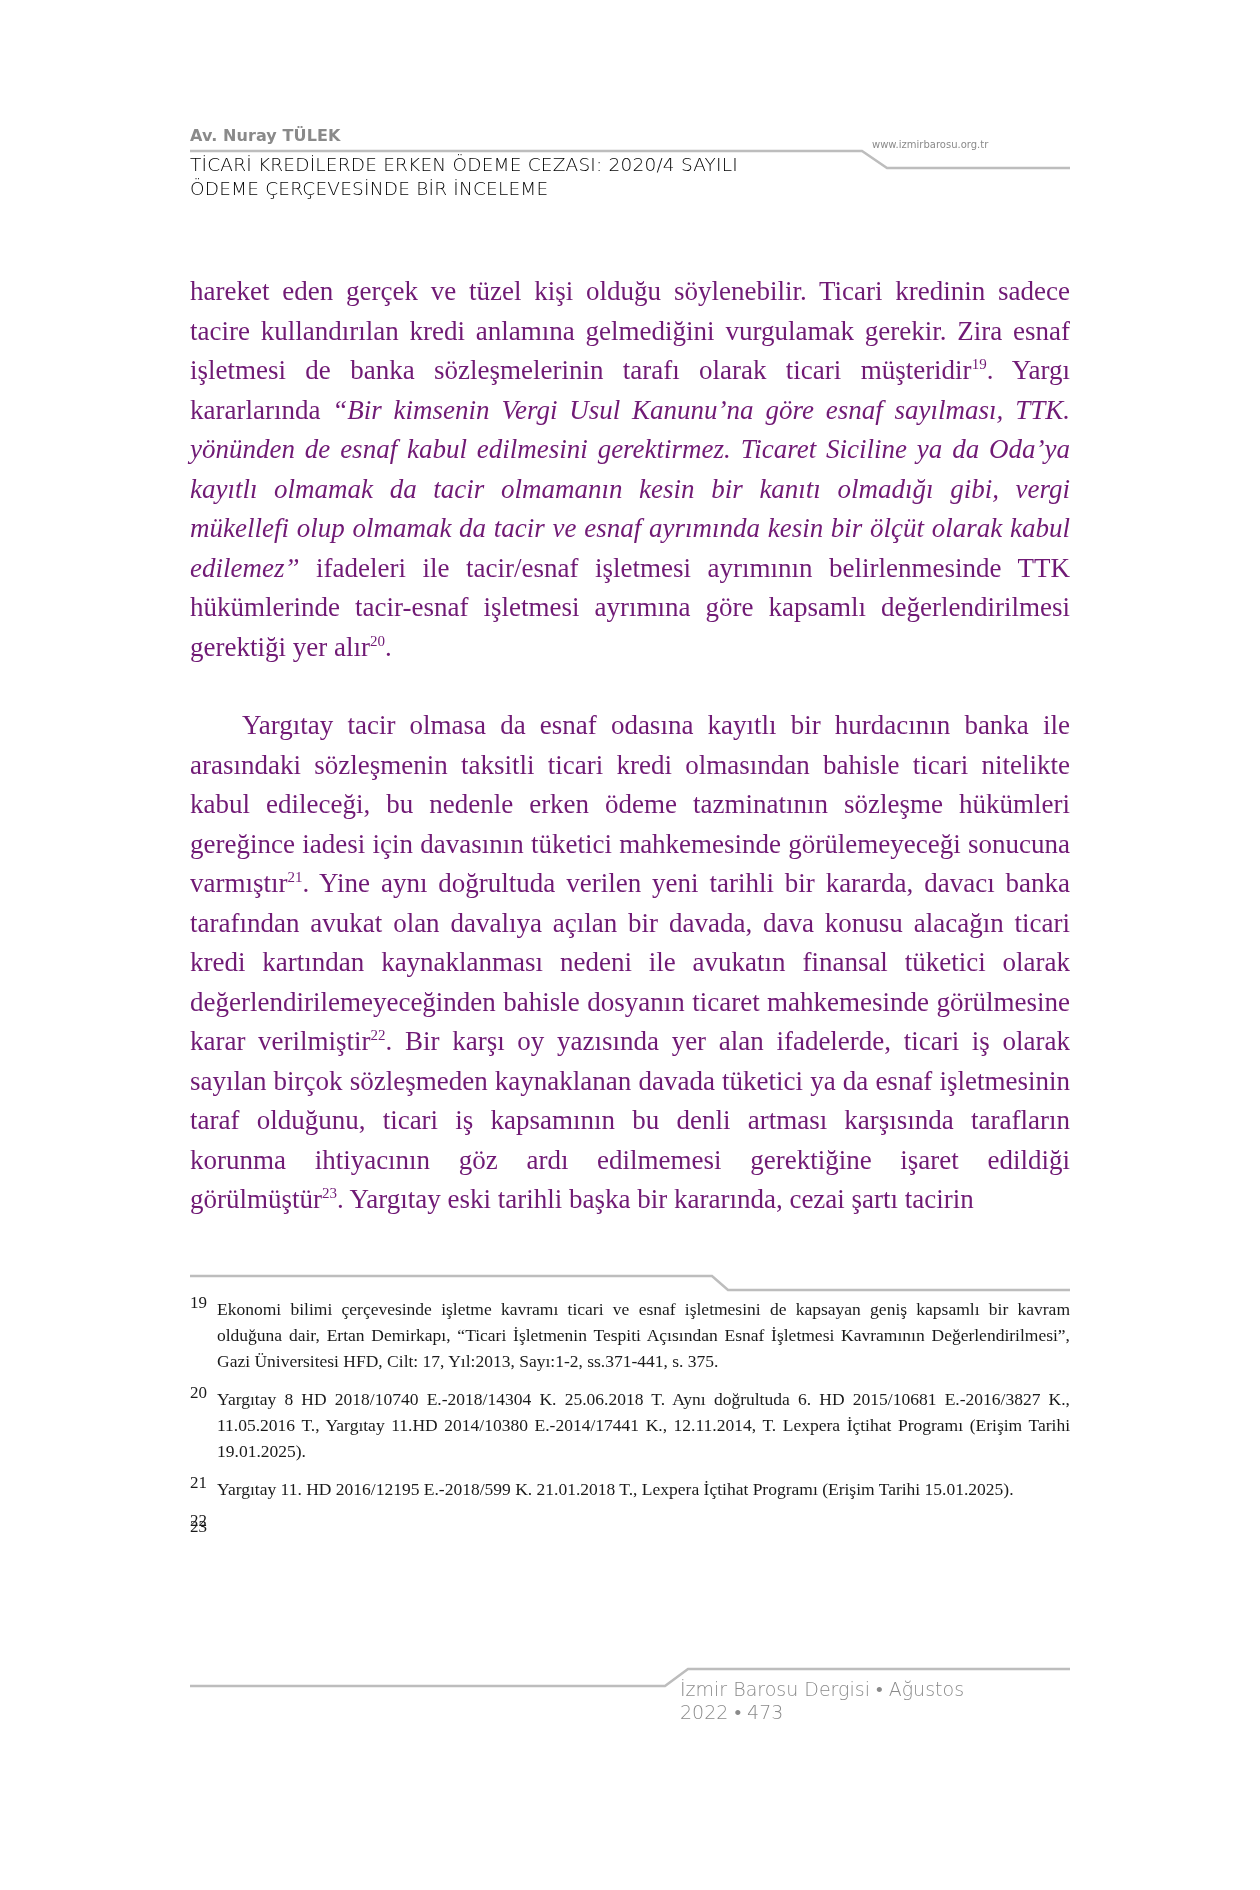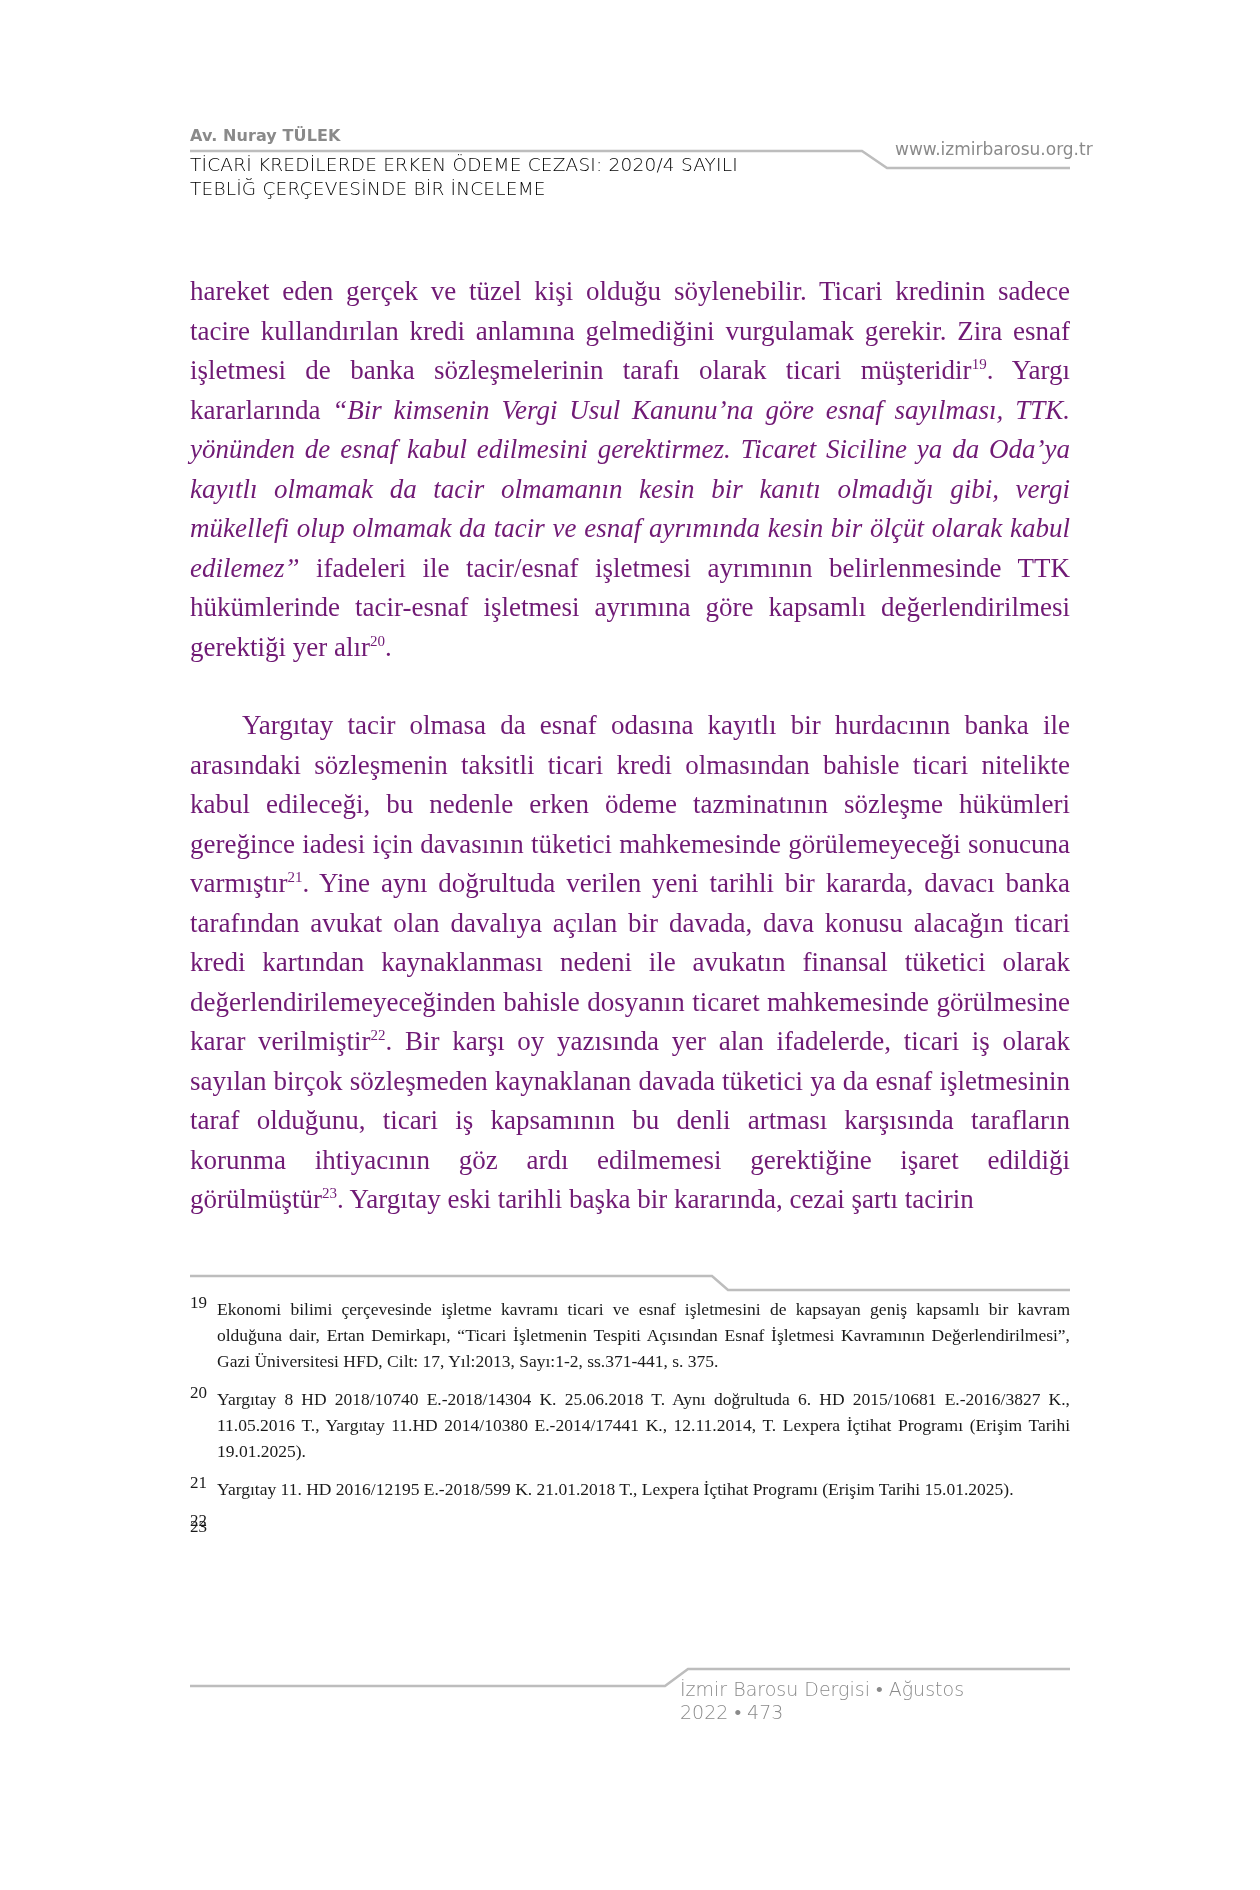--- a/index.html
+++ b/index.html
@@ -2,21 +2,21 @@
 <html><head>
 <meta charset="utf-8">
 <style>
   html, body { margin: 0; padding: 0; background: #ffffff; }
   body { width: 1260px; height: 1890px; position: relative; overflow: hidden; }
   .page { position: absolute; left: 0; top: 0; width: 1018px; height: 1890px; margin-top: 28px; }
 
   
   .hdr-author { position: absolute; left: 190px; top: 98px; font-family: "DejaVu Sans", sans-serif; font-weight: bold; font-size: 16px; color: #8a8a8a; letter-spacing: 0.1px; }
   .hdr-title { position: absolute; left: 190px; top: 125px; font-family: "DejaVu Sans", sans-serif; font-size: 18.5px; line-height: 24px; color: #000000; letter-spacing: 0.2px; font-weight: 300; }
-  .hdr-site { position: absolute; left: 895px; top: 111px; font-family: "DejaVu Sans", sans-serif; font-size: 17px; color: #8a8a8a; }
+  .hdr-site { position: absolute; left: 872px; top: 111px; font-family: "DejaVu Sans", sans-serif; font-size: 10px; color: #8a8a8a; }
   .hdr-lines { position: absolute; left: 0; top: 0; }
 
   
   .body-text { position: absolute; left: 190px; top: 244px; width: 880px; font-family: "Liberation Serif", "DejaVu Serif", serif; font-size: 27px; line-height: 39.5px; color: #701a75; text-align: justify; }
   .body-text p { margin: 0; }
   .p2 { margin-top: 39px !important; text-indent: 52px; }
   .body-text i { font-style: italic; }
   sup.fn { font-size: 15px; vertical-align: super; line-height: 0; }
 
   
@@ -32,21 +32,21 @@
   .footer-text { position: absolute; left: 680px; top: 1650px; font-family: "DejaVu Sans", sans-serif; font-size: 19px; color: #8a8a8a; font-weight: 300; }
 </style>
 </head>
 <body>
 
 <div class="page">
 
   <div class="hdr-author">Av. Nuray TÜLEK</div>
   <div class="hdr-title">
     <div>TİCARİ KREDİLERDE ERKEN ÖDEME CEZASI: 2020/4 SAYILI</div>
-    <div>TEBLİĞ ÇERÇEVESİNDE BİR İNCELEME</div>
+    <div>ÖDEME ÇERÇEVESİNDE BİR İNCELEME</div>
   </div>
   <div class="hdr-site">www.izmirbarosu.org.tr</div>
   <svg class="hdr-lines" width="1260" height="200">
     <polyline points="190,123 862,123 887,140 1070,140" fill="none" stroke="#bdbdbd" stroke-width="2.5"></polyline>
   </svg>
 
   <div class="body-text">
     <p><span>hareket eden gerçek ve tüzel kişi olduğu söylenebilir. Ticari kredinin sadece tacire kullandırılan kredi anlamına gelmediğini vurgulamak gerekir. Zira esnaf işletmesi de banka sözleşmelerinin tarafı olarak ticari müşteridir</span><sup class="fn">19</sup><span>. Yargı kararlarında </span><i>“Bir kimsenin Vergi Usul Kanunu’na göre esnaf sayılması, TTK. yönünden de esnaf kabul edilmesini gerektirmez. Ticaret Siciline ya da Oda’ya kayıtlı olmamak da tacir olmamanın kesin bir kanıtı olmadığı gibi, vergi mükellefi olup olmamak da tacir ve esnaf ayrımında kesin bir ölçüt olarak kabul edilemez”</i><span> ifadeleri ile tacir/esnaf işletmesi ayrımının belirlenmesinde TTK hükümlerinde tacir-esnaf işletmesi ayrımına göre kapsamlı değerlendirilmesi gerektiği yer alır</span><sup class="fn">20</sup><span>.</span></p>
     <p class="p2"><span>Yargıtay tacir olmasa da esnaf odasına kayıtlı bir hurdacının banka ile arasındaki sözleşmenin taksitli ticari kredi olmasından bahisle ticari nitelikte kabul edileceği, bu nedenle erken ödeme tazminatının sözleşme hükümleri gereğince iadesi için davasının tüketici mahkemesinde görülemeyeceği sonucuna varmıştır</span><sup class="fn">21</sup><span>. Yine aynı doğrultuda verilen yeni tarihli bir kararda, davacı banka tarafından avukat olan davalıya açılan bir davada, dava konusu alacağın ticari kredi kartından kaynaklanması nedeni ile avukatın finansal tüketici olarak değerlendirilemeyeceğinden bahisle dosyanın ticaret mahkemesinde görülmesine karar verilmiştir</span><sup class="fn">22</sup><span>. Bir karşı oy yazısında yer alan ifadelerde, ticari iş olarak sayılan birçok sözleşmeden kaynaklanan davada tüketici ya da esnaf işletmesinin taraf olduğunu, ticari iş kapsamının bu denli artması karşısında tarafların korunma ihtiyacının göz ardı edilmemesi gerektiğine işaret edildiği görülmüştür</span><sup class="fn">23</sup><span>. Yargıtay eski tarihli başka bir kararında, cezai şartı tacirin</span></p>
   </div>

